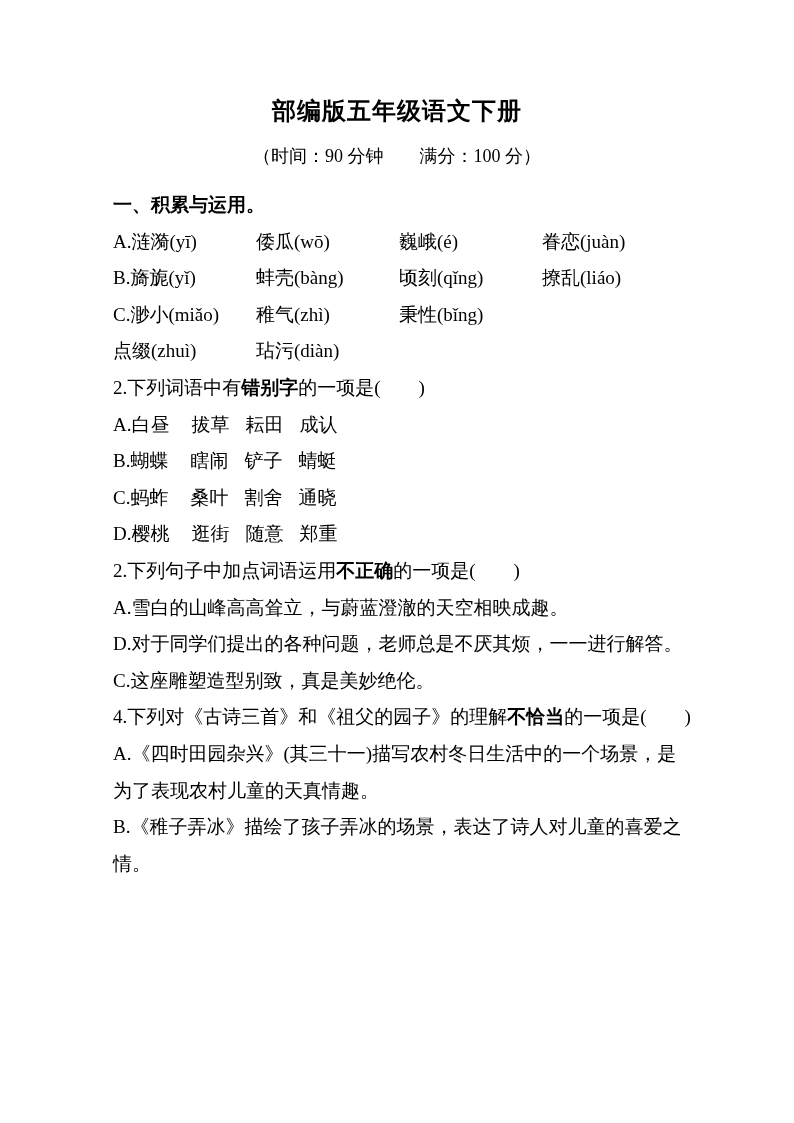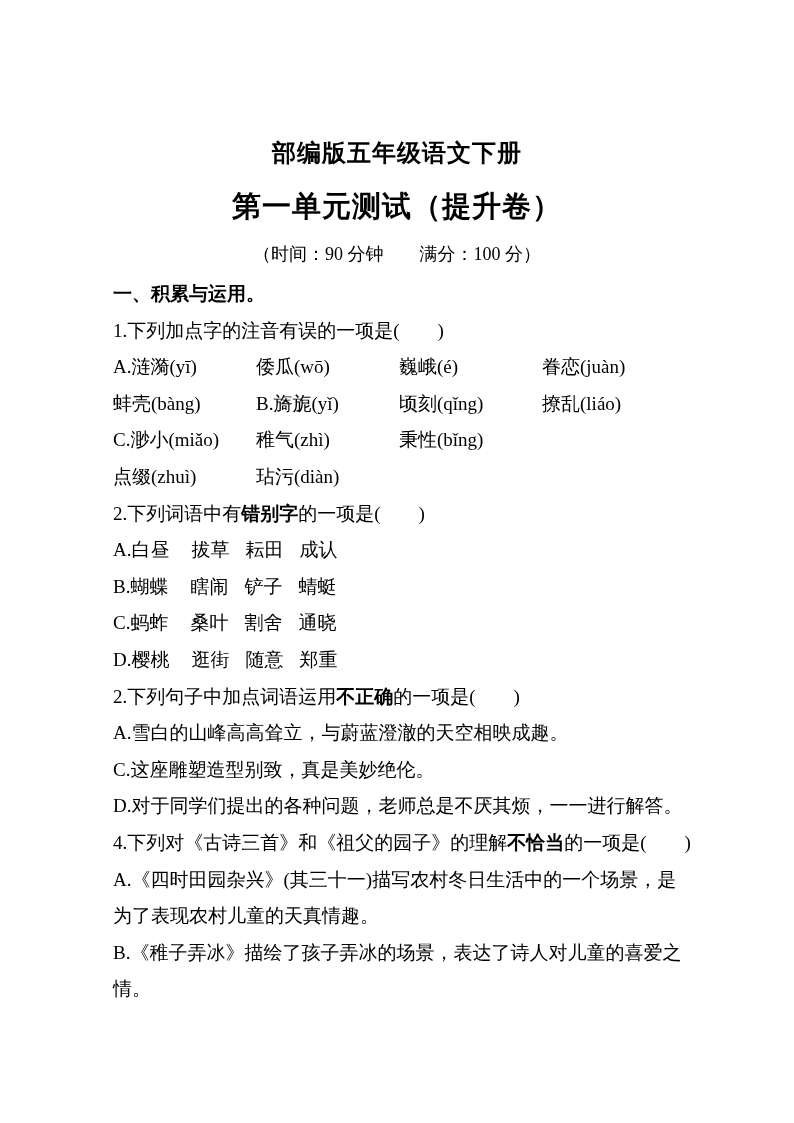--- a/index.html
+++ b/index.html
@@ -14,42 +14,41 @@
     margin: 0 auto;
     background: #ffffff;
     color: #000000;
     font-family: "Liberation Serif", "DejaVu Serif", serif;
     overflow: hidden;
     box-sizing: border-box;
   }
   .header {
     text-align: center;
     padding-top: 96px;
-    margin-top: 42px;
   }
   .title1 {
     font-size: 24px;
     font-weight: bold;
     line-height: 30px;
     letter-spacing: 1px;
   }
   .title2 {
     font-size: 29px;
     font-weight: bold;
     line-height: 36px;
     margin-top: 20px;
     letter-spacing: 1px;
   }
   .meta {
     font-size: 18px;
     line-height: 24px;
     margin-top: 18px;
   }
   .content {
-    margin-top: 10px;
+    margin-top: 19px;
     padding: 0 110px 0 113px;
     font-size: 19px;
     line-height: 36.6px;
   }
   .line {
     white-space: nowrap;
   }
   .bold, .b {
     font-weight: bold;
   }
@@ -66,38 +65,36 @@
   .wrow span + span { margin-left: 16px; }
   .wrow span:nth-child(2) { margin-left: 22px; }
 </style>
 </head>
 <body>
 
 <div class="page">
 
   <div class="header">
     <div class="title1">部编版五年级语文下册</div>
-    <div class="title2">第一单元测试（提升卷）</div>
     <div class="meta">（时间：90 分钟　　满分：100 分）</div>
   </div>
 
   <div class="content">
 
     <div class="line bold">一、积累与运用。</div>
 
-    <div class="line">1.下列加点字的注音有误的一项是(　　)</div>
     <div class="line q1row">
       <span>A.涟漪(yī)</span>
       <span>倭瓜(wō)</span>
       <span>巍峨(é)</span>
       <span>眷恋(juàn)</span>
     </div>
     <div class="line q1row">
+      <span>B.旖旎(yǐ)</span>
       <span>蚌壳(bàng)</span>
-      <span>B.旖旎(yǐ)</span>
       <span>顷刻(qǐng)</span>
       <span>撩乱(liáo)</span>
     </div>
     <div class="line q1row">
       <span>C.渺小(miǎo)</span>
       <span>稚气(zhì)</span>
       <span>秉性(bǐng)</span>
     </div>
     <div class="line q1row">
       <span>点缀(zhuì)</span>
@@ -125,22 +122,22 @@
     </div>
     <div class="line wrow">
       <span>D.樱桃</span>
       <span>逛街</span>
       <span>随意</span>
       <span>郑重</span>
     </div>
 
     <div class="line"><span>2.下列句子中加点词语运用</span><span class="b">不正确</span><span>的一项是(　　)</span></div>
     <div class="line">A.雪白的山峰高高耸立，与蔚蓝澄澈的天空相映成趣。</div>
+    <div class="line">D.对于同学们提出的各种问题，老师总是不厌其烦，一一进行解答。</div>
     <div class="line">C.这座雕塑造型别致，真是美妙绝伦。</div>
-    <div class="line">D.对于同学们提出的各种问题，老师总是不厌其烦，一一进行解答。</div>
 
     <div class="line"><span>4.下列对《古诗三首》和《祖父的园子》的理解</span><span class="b">不恰当</span><span>的一项是(　　)</span></div>
     <div class="line">A.《四时田园杂兴》(其三十一)描写农村冬日生活中的一个场景，是</div>
     <div class="line">为了表现农村儿童的天真情趣。</div>
     <div class="line">B.《稚子弄冰》描绘了孩子弄冰的场景，表达了诗人对儿童的喜爱之</div>
     <div class="line">情。</div>
 
   </div>
 </div>
 

